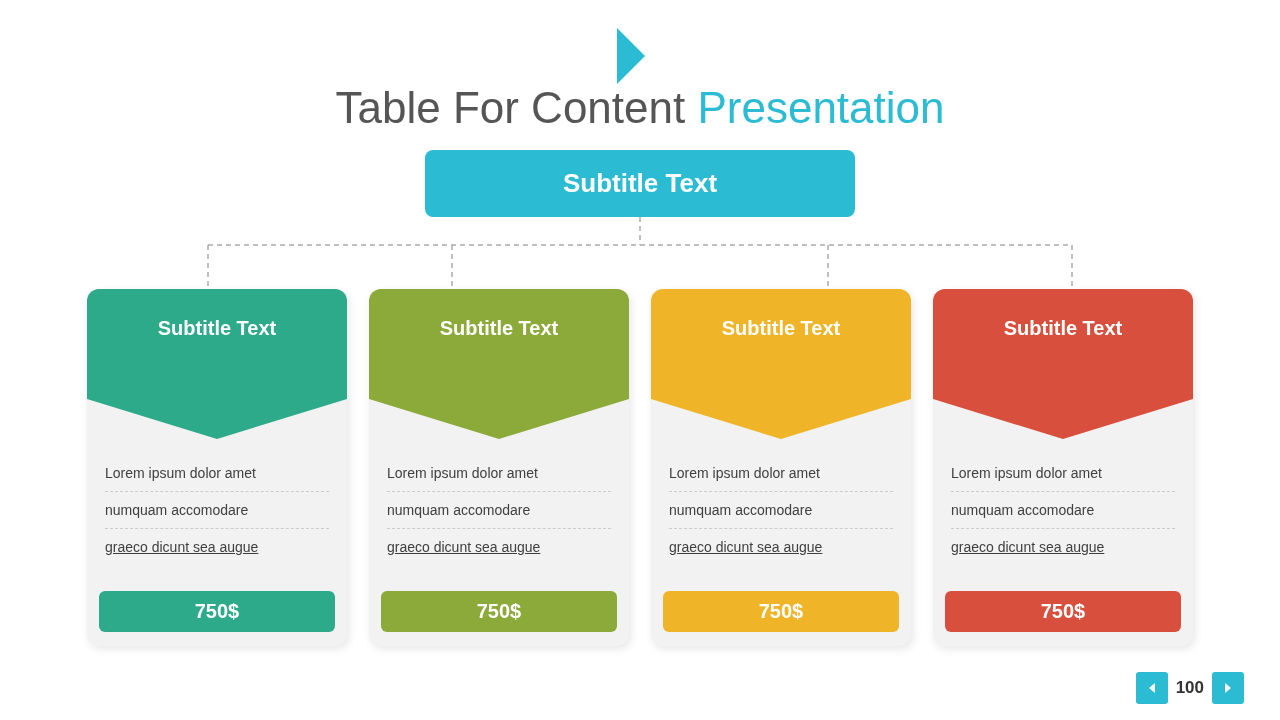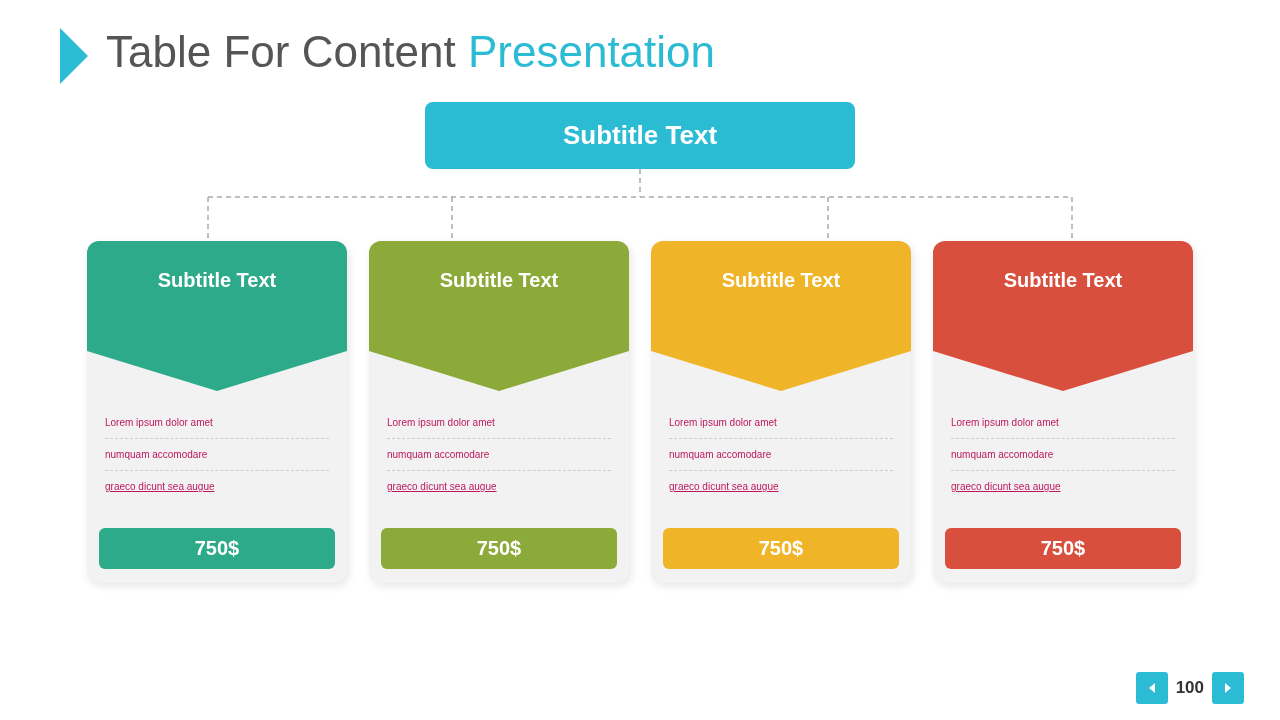--- a/index.html
+++ b/index.html
@@ -8,23 +8,24 @@
       height: 720px;
       background: #ffffff;
       font-family: 'Segoe UI', Arial, sans-serif;
       overflow: hidden;
       position: relative;
     }
 
     
     .header {
       display: flex;
-      align-items: flex-start;
+      align-items: center;
       padding: 28px 60px 0 60px;
       gap: 0;
+      flex-direction: column;
     }
     .header-arrow {
       width: 0;
       height: 0;
       border-top: 28px solid transparent;
       border-bottom: 28px solid transparent;
       border-left: 28px solid #2bbcd4;
       margin-right: 18px;
       flex-shrink: 0;
     }
@@ -119,22 +120,22 @@
     }
 
     .card-body {
       padding: 16px 18px 16px 18px;
       display: flex;
       flex-direction: column;
       gap: 0;
     }
 
     .card-text-item {
-      font-size: 10px;
-      color: #be185d;
+      font-size: 14px;
+      color: #404040;
       padding: 10px 0;
       border-bottom: 1.5px dashed #cccccc;
     }
     .card-text-item:last-child {
       border-bottom: none;
       text-decoration: underline;
     }
 
     .card-price-wrap {
       padding: 10px 12px 14px 12px;

